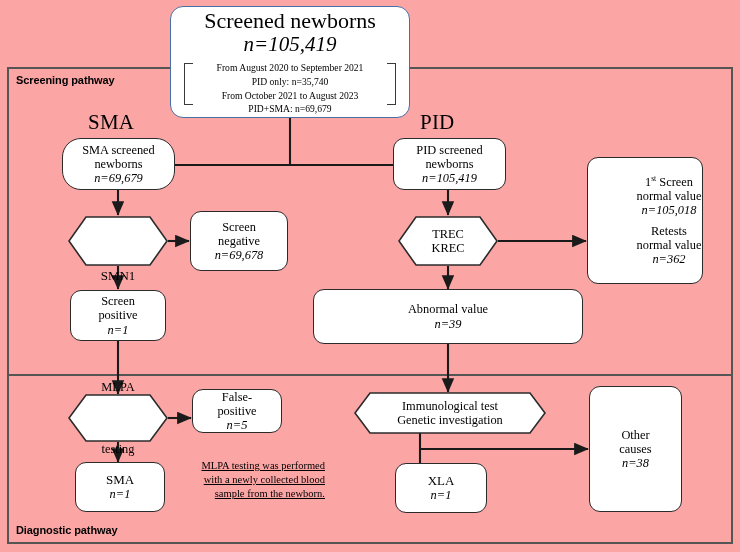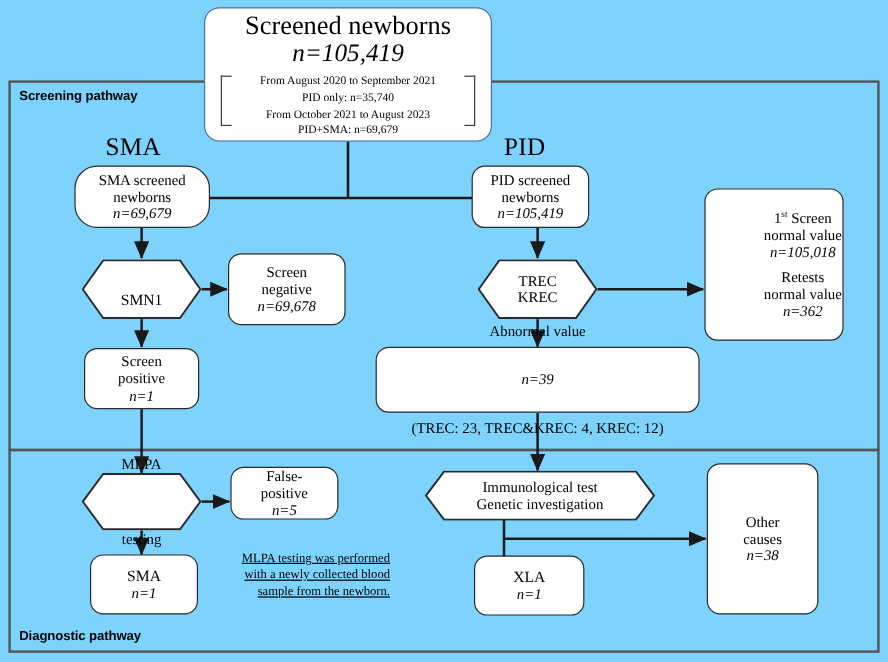--- a/index.html
+++ b/index.html
@@ -8,21 +8,21 @@
     background: #ffffff;
   }
   body {
     font-family: "Liberation Serif", "DejaVu Serif", serif;
     color: #000;
   }
   #canvas {
     position: relative;
     width: 740px;
     height: 552px;
-    background: #7dd3fc;
+    background: #fca5a5;
     overflow: hidden;
   }
   svg.layer {
     position: absolute;
     left: 0;
     top: 0;
     width: 740px;
     height: 552px;
   }
   .node {
@@ -153,27 +153,27 @@
 
   <div class="big-label" style="left:88px; top:110px;">SMA</div>
   <div class="big-label" style="left:420px; top:110px;">PID</div>
 
   <div class="node rbox" style="left:62px; top:138px; width:113px; height:52px;border-radius:19px;">
     <div class="t12">SMA screened</div>
     <div class="t12">newborns</div>
     <div class="t12 ital">n=69,679</div>
   </div>
 
-  <div class="node rbox" style="left:393px; top:138px; width:98px; height:52px;">
+  <div class="node rbox" style="left:393px; top:138px; width:113px; height:52px;">
     <div class="t12">PID screened</div>
     <div class="t12">newborns</div>
     <div class="t12 ital">n=105,419</div>
   </div>
 
-  <div class="hexwrap" style="left:68px; top:216px; width:100px; height:68px;">
+  <div class="hexwrap" style="left:68px; top:216px; width:100px; height:68px;align-items:flex-end;">
     <svg width="100" height="50" viewBox="0 0 100 50">
       <polygon points="18,1 82,1 99,25 82,49 18,49 1,25" fill="#fff" stroke="#2b2b2b" stroke-width="1.6"></polygon>
     </svg>
     <div class="hexlabel t13">SMN1</div>
   </div>
 
   <div class="node rbox" style="left:190px; top:211px; width:98px; height:60px;">
     <div class="t12">Screen</div>
     <div class="t12">negative</div>
     <div class="t12 ital">n=69,678</div>
@@ -200,24 +200,23 @@
       <span>1</span><sup>st</sup><span> Screen</span>
     </div>
     <div class="t12">normal value</div>
     <div class="t12 ital">n=105,018</div>
     <div class="spacer"></div>
     <div class="t12">Retests</div>
     <div class="t12">normal value</div>
     <div class="t12 ital">n=362</div>
   </div>
 
-  <div class="node rbox" style="left:313px; top:289px; width:270px; height:55px;gap:26px;">
+  <div class="node rbox" style="left:313px; top:289px; width:270px; height:55px;">
     <div class="t12">Abnormal value</div>
     <div class="t12 ital">n=39</div>
-    <div class="t12">(TREC: 23, TREC&amp;KREC: 4, KREC: 12)</div>
   </div>
 
   <div class="hexwrap" style="left:68px; top:394px; width:100px; height:48px;">
     <svg width="100" height="48" viewBox="0 0 100 48">
       <polygon points="18,1 82,1 99,24 82,47 18,47 1,24" fill="#fff" stroke="#2b2b2b" stroke-width="1.6"></polygon>
     </svg>
     <div class="hexlabel" style="display:flex;flex-direction:column;align-items:center;gap:48px;">
       <span class="t12">MLPA</span>
       <span class="t12">testing</span>
     </div>

